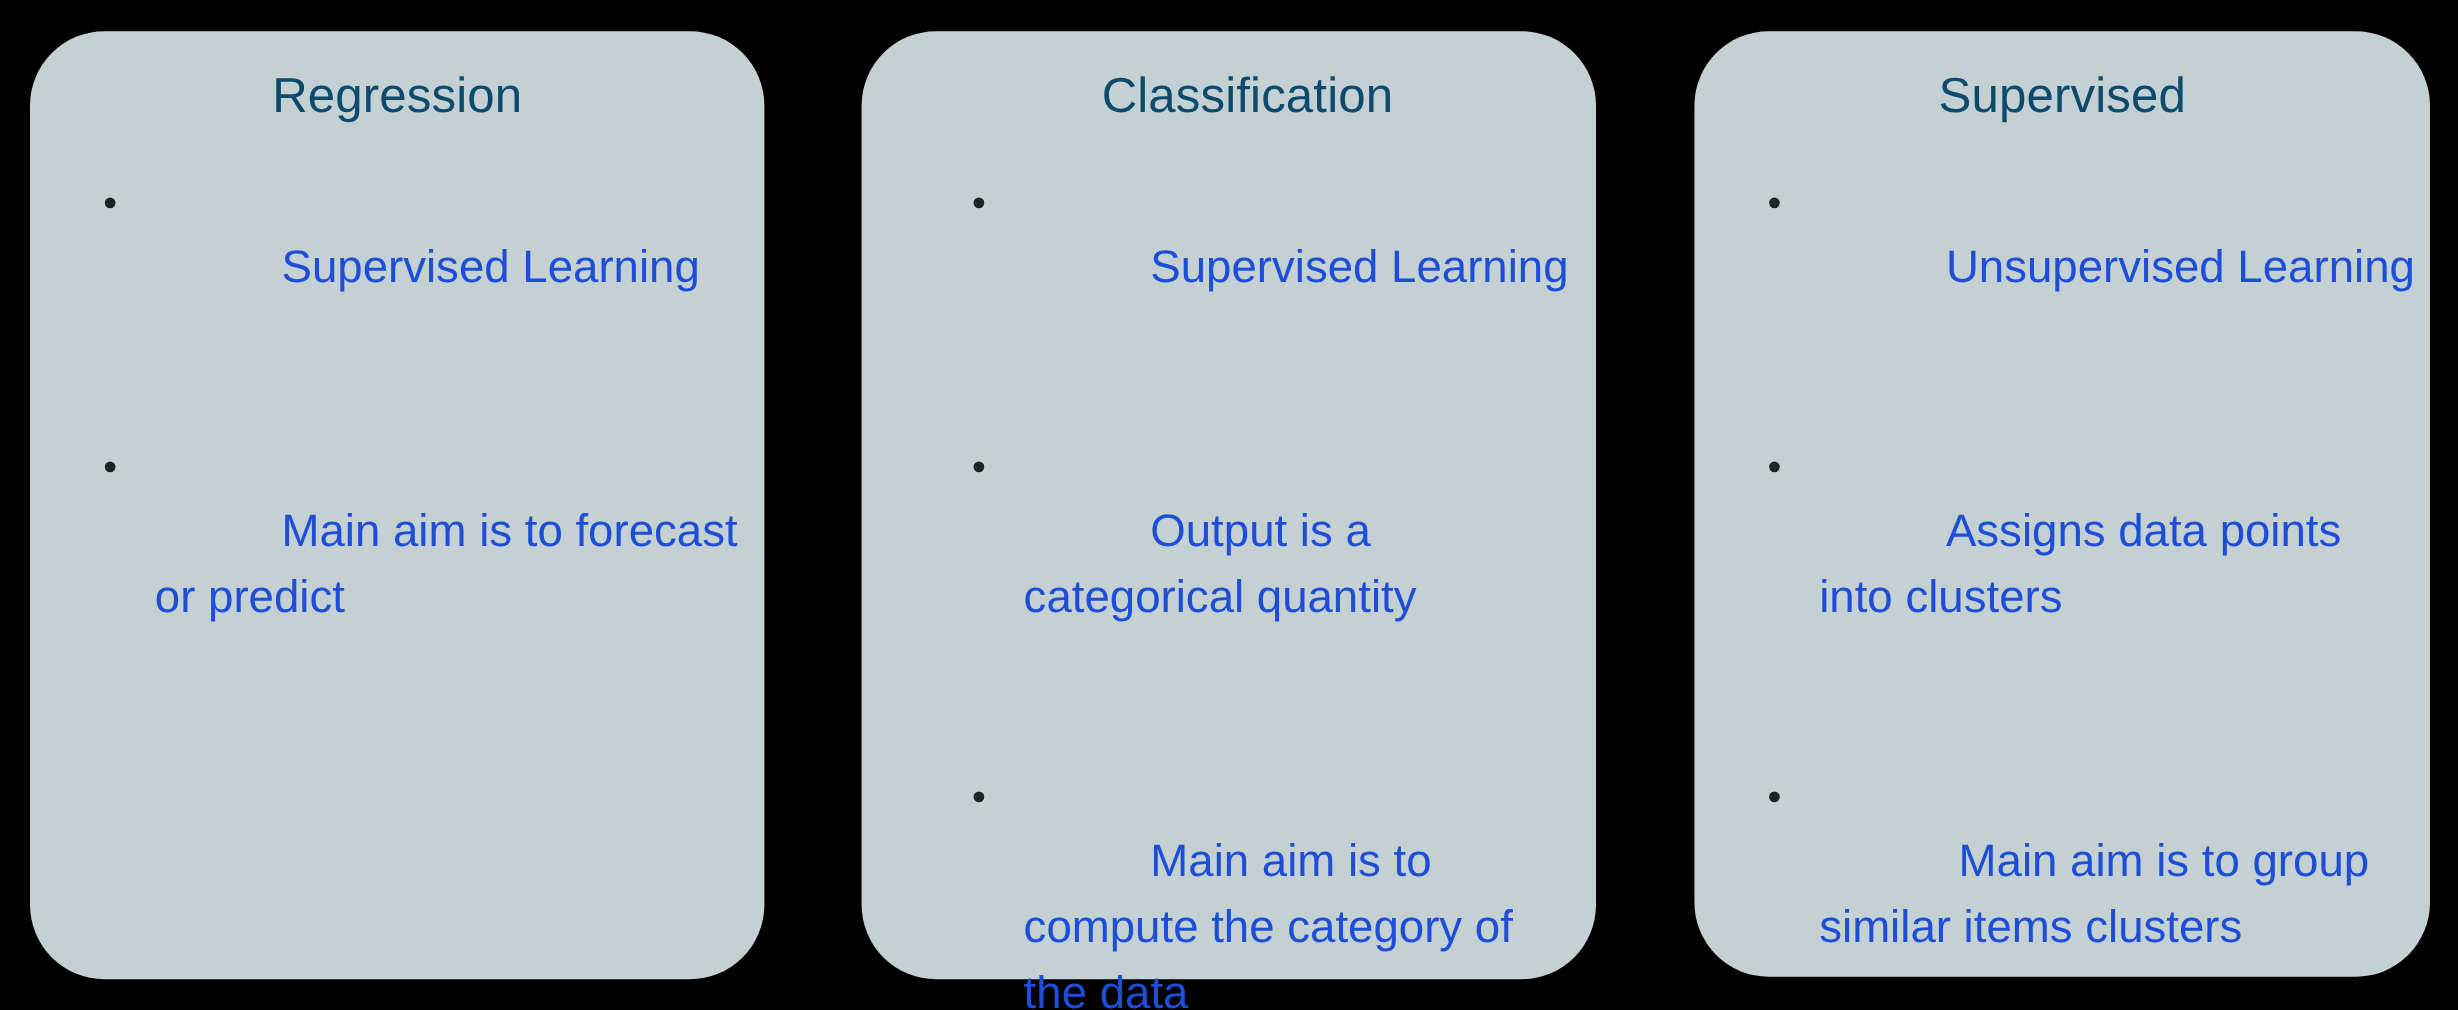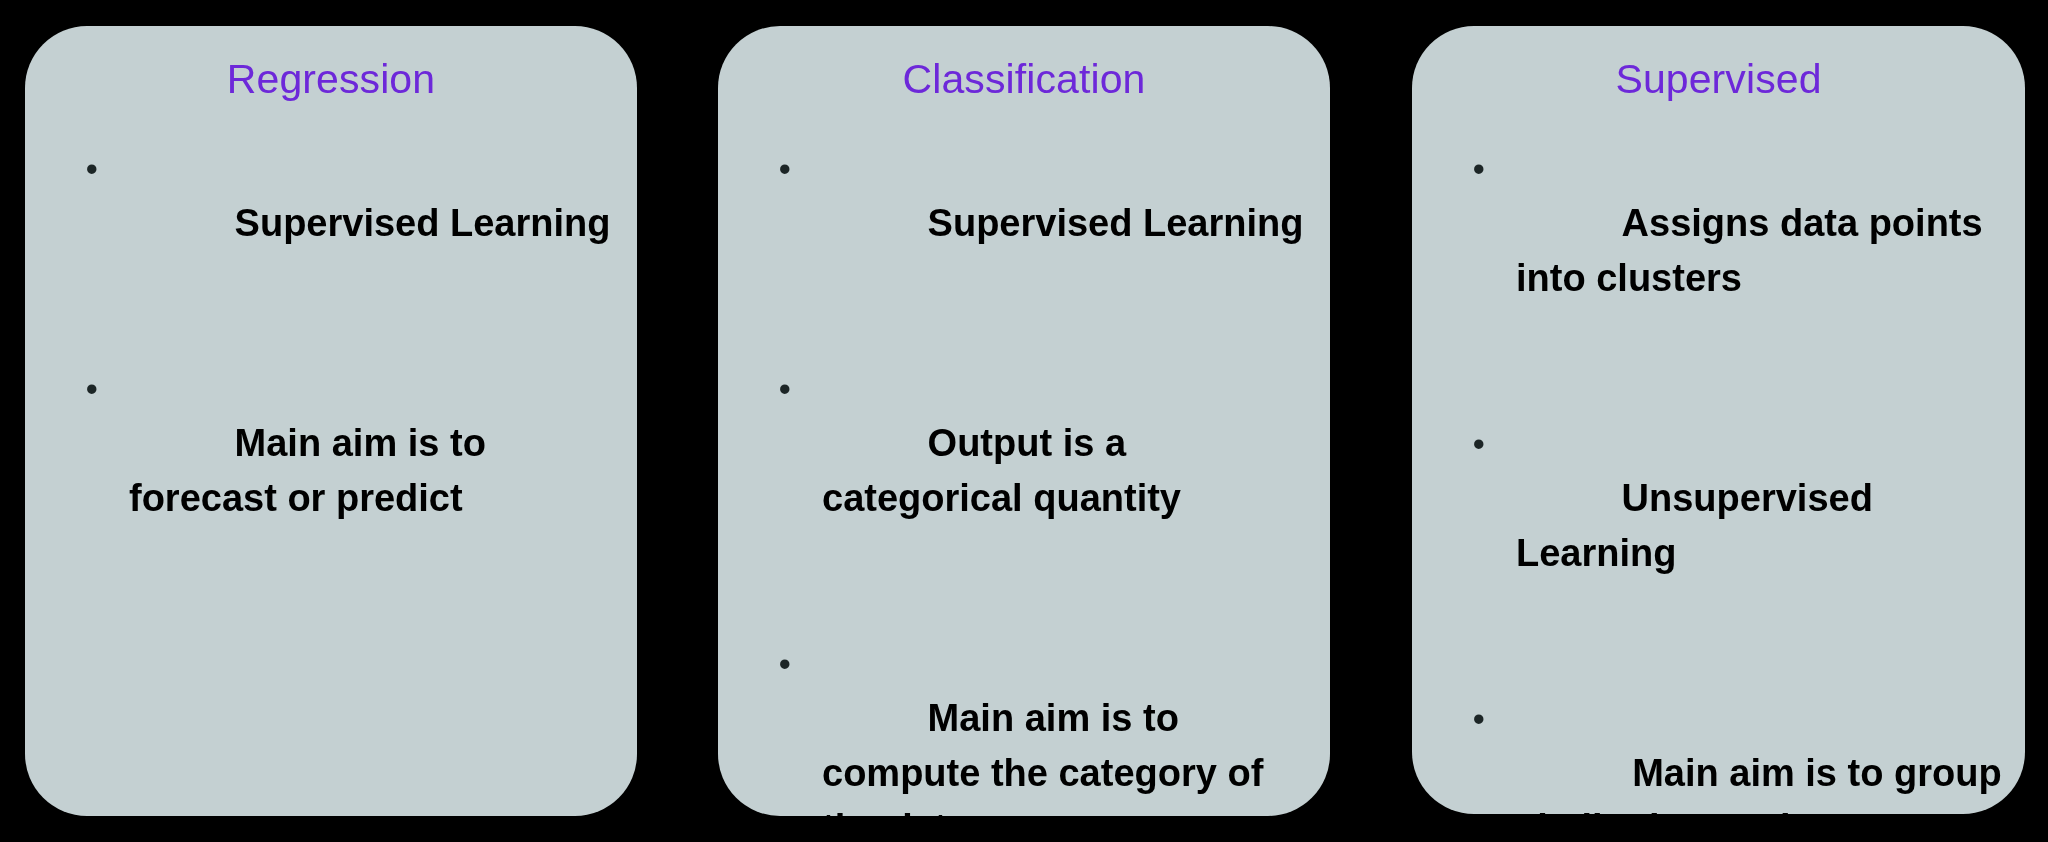--- a/index.html
+++ b/index.html
@@ -33,28 +33,28 @@
   }
 
   .card {
     position: absolute;
     background: #c4d0d2;
     border-radius: 62px;
     overflow: visible;
   }
 
   .card-1 { left: 25px;   top: 26px; width: 612px; height: 790px; }
-  .card-2 { left: 718px;  top: 26px; width: 612px; height: 790px; }
+  .card-2 { left: 718px;  top: 26px; width: 612px; height: 790px; padding-left: 31px; }
   .card-3 { left: 1412px; top: 26px; width: 613px; height: 788px; }
 
   .card-title {
     text-align: center;
     font-size: 41px;
     line-height: 48px;
-    color: #6d28d9;
+    color: #0c4a6e;
     font-weight: 400;
     padding-top: 29px;
     letter-spacing: 0.1px;
   }
 
   .bullet-list {
     list-style: none;
     margin: 0;
     padding: 0;
     position: relative;
@@ -62,22 +62,22 @@
 
   .card-1 .bullet-list { padding: 38px 10px 0 37px; }
   .card-2 .bullet-list { padding: 38px 10px 0 37px; }
   .card-3 .bullet-list { padding: 38px 10px 0 37px; }
 
   .bullet-item {
     position: relative;
     padding-left: 67px;
     font-size: 38px;
     line-height: 55px;
-    color: #000000;
-    font-weight: 700;
+    color: #1d4ed8;
+    font-weight: 400;
     white-space: pre-wrap;
   }
 
   
   .bullet-item + .bullet-item {
     margin-top: 55px;
   }
 
   .bullet-item::before {
     content: "\2022";
@@ -125,24 +125,24 @@
           <span class="bullet-text">Main aim is to compute the category of the data</span>
         </li>
 
       </ul>
     </div>
 
     <div class="card card-3">
       <div class="card-title">Supervised</div>
       <ul class="bullet-list">
         <li class="bullet-item">
-          <span class="bullet-text">Assigns data points into clusters</span>
+          <span class="bullet-text">Unsupervised Learning</span>
         </li>
         <li class="bullet-item">
-          <span class="bullet-text">Unsupervised Learning</span>
+          <span class="bullet-text">Assigns data points into clusters</span>
         </li>
         <li class="bullet-item">
           <span class="bullet-text"> Main aim is to group similar items clusters</span>
         </li>
 
       </ul>
     </div>
 
   </div>
 </div>

